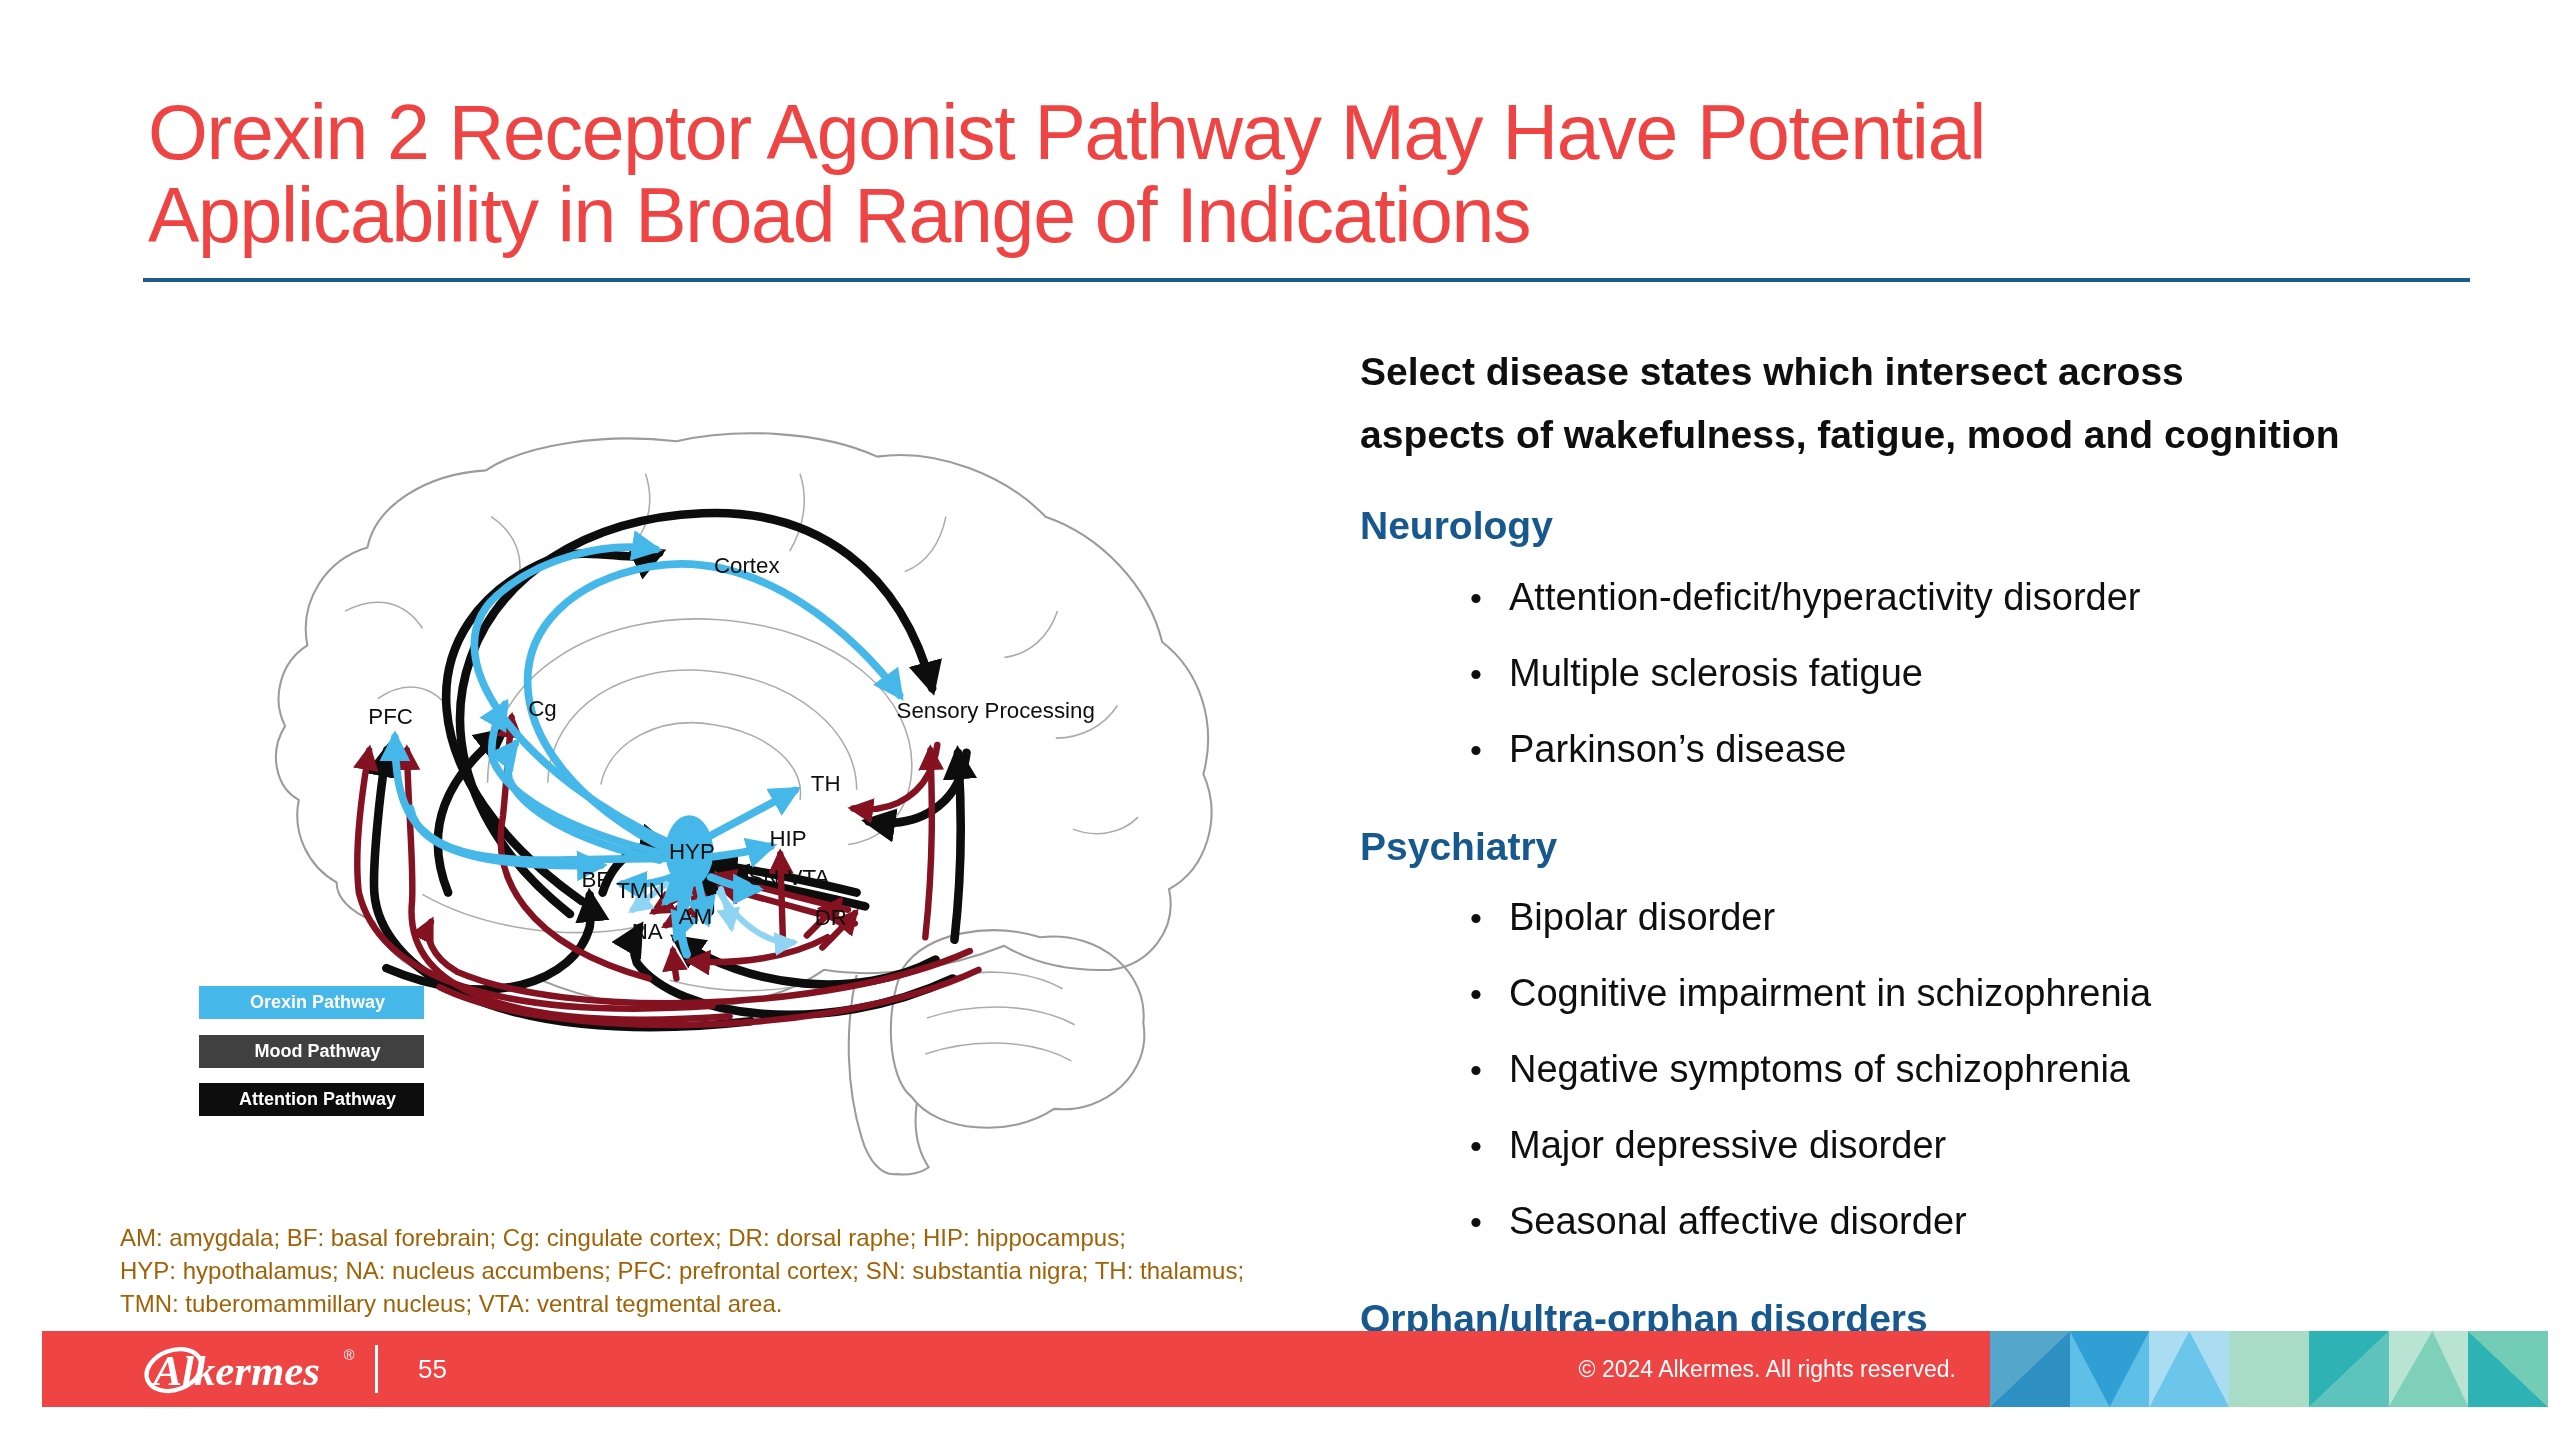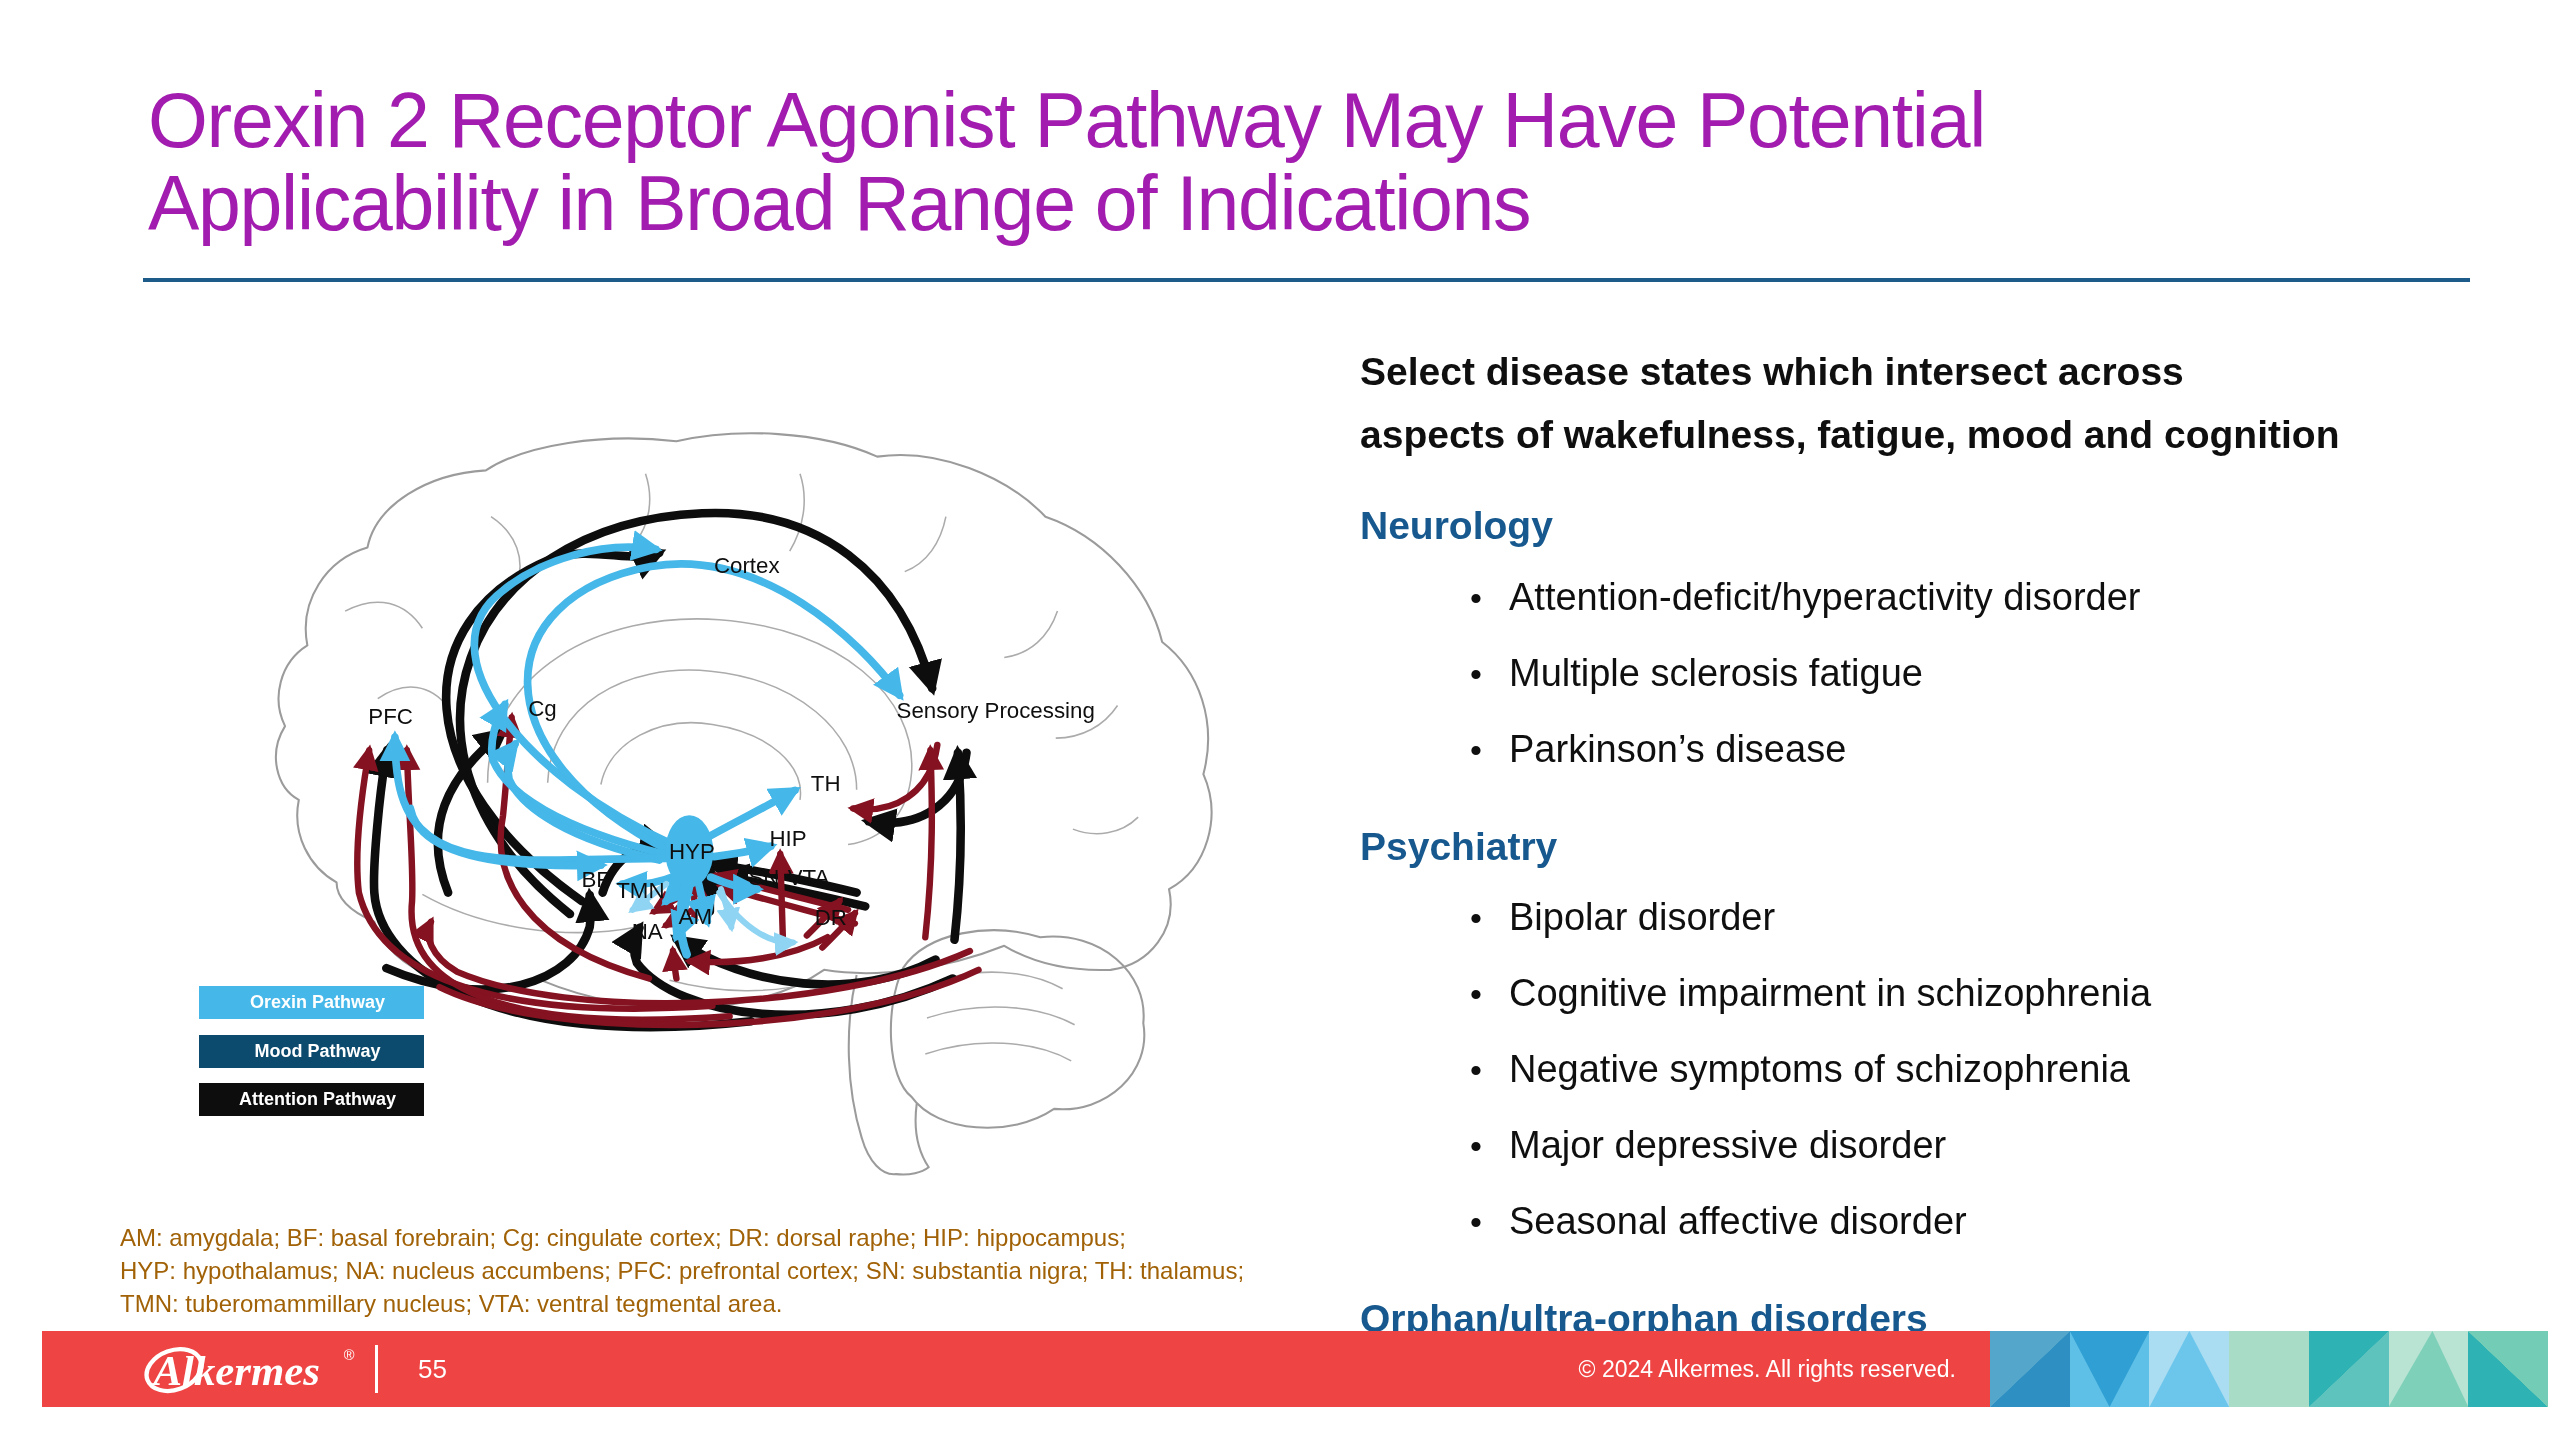--- a/index.html
+++ b/index.html
@@ -2,23 +2,23 @@
 <html style="font-size:13.7px"><head>
 <meta charset="utf-8">
 <style>
   html,body{margin:0;padding:0;}
   body{
     width:2576px;height:1449px;position:relative;overflow:hidden;
     background:#ffffff;font-family:"Liberation Sans",sans-serif;color:#111;
   }
   
   .title{
-    position:absolute;left:148px;top:79px;width:2336px;
+    position:absolute;left:148px;top:91px;width:2336px;
     font-size:77px;line-height:1.08;letter-spacing:-1.3px;
-    color:#a21caf;font-weight:400;
+    color:#ef4444;font-weight:400;
   }
   .title-rule{
     position:absolute;left:143px;top:278px;width:2327px;height:4.3px;
     background:#1d5b8b;
   }
   
   .right-panel{position:absolute;left:1360px;top:340px;width:1202px;}
   .rp-heading{font-size:39px;font-weight:bold;color:#0f0f0f;line-height:1.62;}
   .rp-section-title{font-size:39px;font-weight:bold;color:#17598e;margin-top:38px;}
   ul.rp-list{list-style:none;margin:10.3px 0 0 0;padding:0;}
@@ -185,21 +185,21 @@
         <text x="614" y="614" text-anchor="middle" font-size="26">NA</text>
         <text x="670" y="596" text-anchor="middle" font-size="26">AM</text>
         <text x="750" y="551" text-anchor="middle" font-size="26">SN</text>
         <text x="802" y="551" text-anchor="middle" font-size="26">VTA</text>
         <text x="828" y="598" text-anchor="middle" font-size="26">DR</text>
       </g>
   </svg>
 
   <div class="legend">
       <div class="legend-item" style="background: rgb(69, 183, 232);">Orexin Pathway</div>
-      <div class="legend-item" style="background: #0c4a6e;">Mood Pathway</div>
+      <div class="legend-item" style="background: #404040;">Mood Pathway</div>
       <div class="legend-item" style="background: rgb(13, 13, 13); text-align: right;">Attention Pathway</div>
     </div>
 </div>
 
 <div class="footnote">
     <div>AM: amygdala; BF: basal forebrain; Cg: cingulate cortex; DR: dorsal raphe; HIP: hippocampus;</div>
     <div>HYP: hypothalamus; NA: nucleus accumbens; PFC: prefrontal cortex; SN: substantia nigra; TH: thalamus;</div>
     <div>TMN: tuberomammillary nucleus; VTA: ventral tegmental area.</div>
   </div>
 

